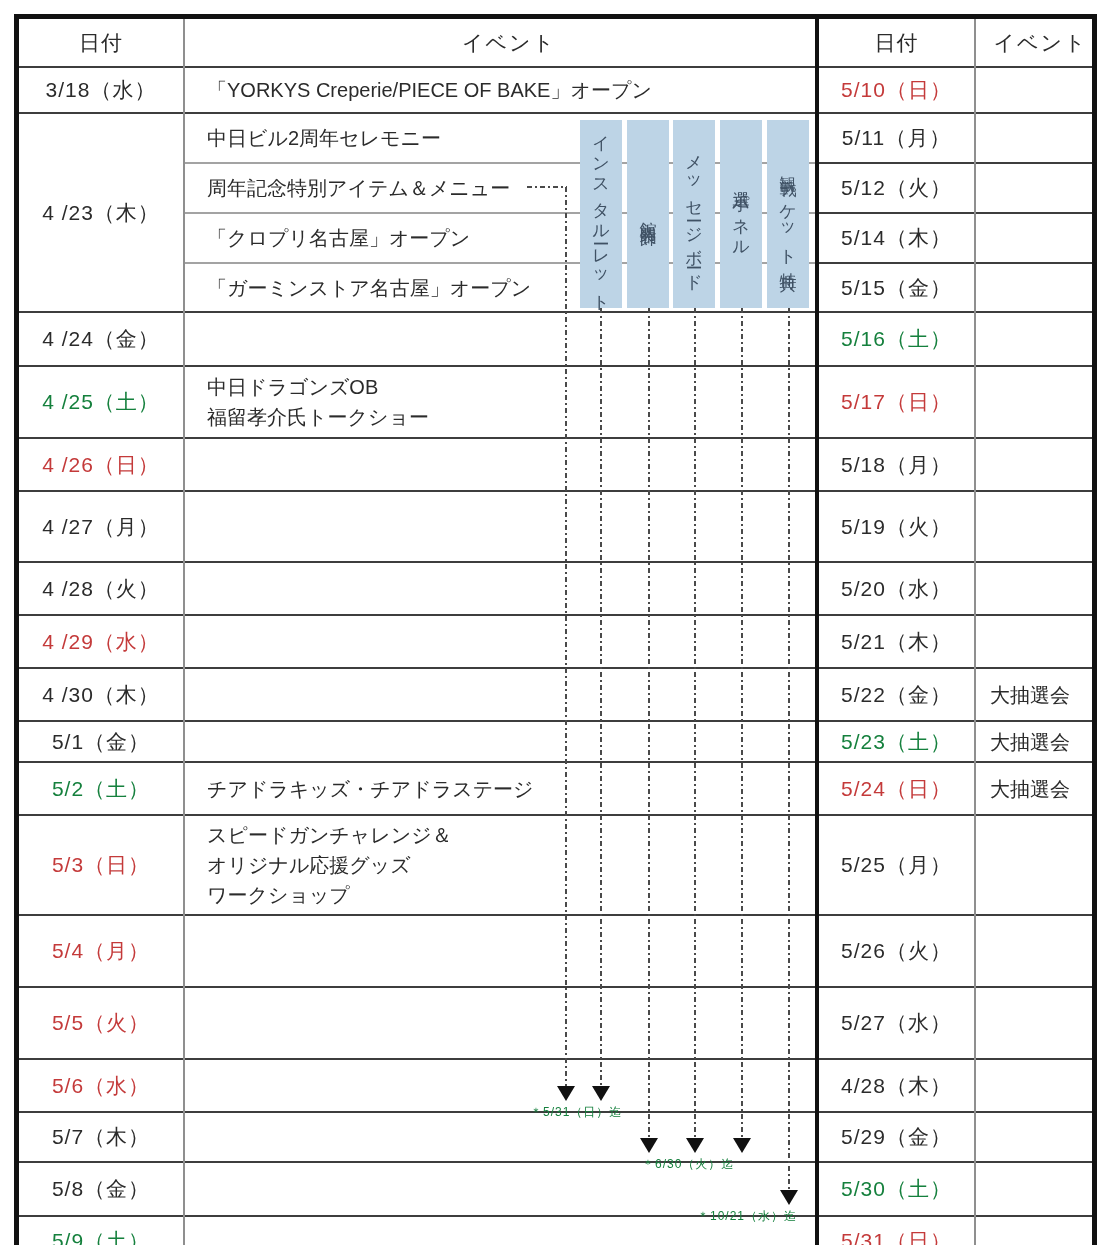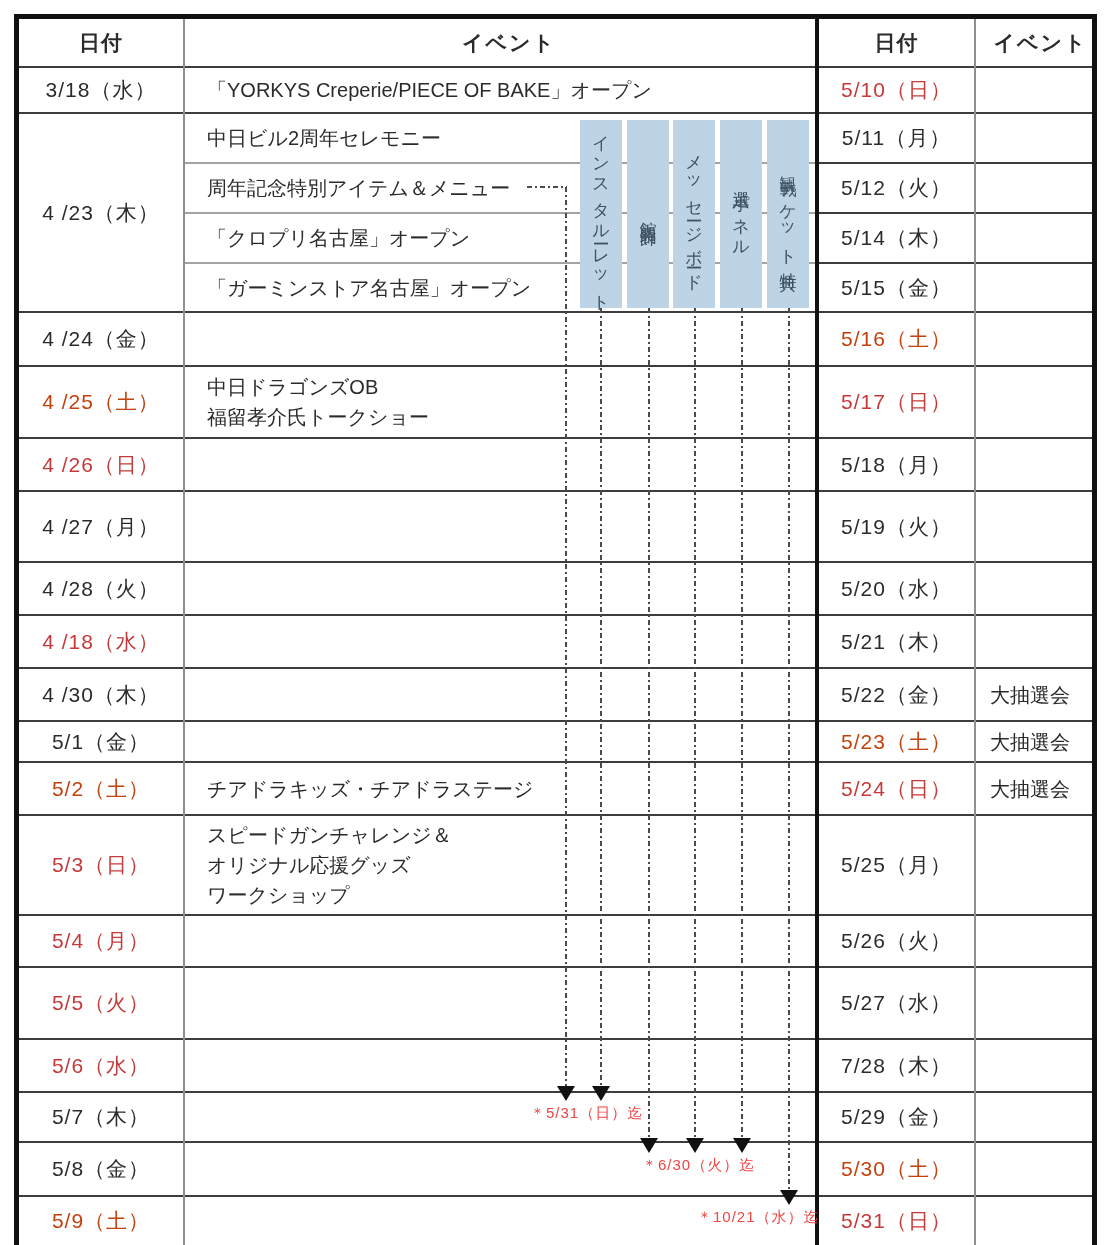--- a/index.html
+++ b/index.html
@@ -19,26 +19,26 @@
   col.c-dateR{width:158px;}
   col.c-eventR{width:117px;}
   td{
     border-top:2px solid #3d3d3d;
     vertical-align:middle;
     font-size:20px;line-height:1.5;
     white-space:pre-line;
     overflow:hidden;
   }
   tr.r-head td{border-top:none;}
-  td.head{font-weight:bold;text-align:center;font-size:21px;letter-spacing:2px;}
+  td.head{font-weight:normal;text-align:center;font-size:21px;letter-spacing:2px;}
   td.dateL,td.dateR{text-align:center;font-size:21px;letter-spacing:1px;border-right:2px solid #8f8f8f;}
   td.eventL{border-right:4px solid #111111;padding-left:22px;padding-right:4px;}
   td.eventR{padding-left:14px;}
   td.subline{border-top:2px solid #a3a3a3;}
-  .sat{color:#c2410c;}
+  .sat{color:#15803d;}
   .sun{color:#c43a3a;}
   
   .overlay{position:absolute;left:0;top:0;width:1115px;height:1245px;pointer-events:none;}
   .cbox{
     position:absolute;top:120px;height:188px;width:42px;
     background:#bdd4e6;color:#3f5164;
     writing-mode:vertical-rl;
     display:flex;align-items:center;justify-content:center;
     font-size:17px;letter-spacing:3px;line-height:1;
   }
@@ -49,21 +49,21 @@
   .hdash{
     position:absolute;height:2px;
     background:repeating-linear-gradient(to right,#4a4a4a 0 5px,transparent 5px 8px,#4a4a4a 8px 10px,transparent 10px 13px);
   }
   .arr{
     position:absolute;width:0;height:0;
     border-left:9px solid transparent;border-right:9px solid transparent;
     border-top:15px solid #111111;
   }
   .note{
-    position:absolute;font-size:15px;color:#ef4444;letter-spacing:1px;white-space:nowrap;
+    position:absolute;font-size:12px;color:#15803d;letter-spacing:1px;white-space:nowrap;
   }
 </style>
 </head>
 <body>
 
 <div class="frame">
 <table>
   <colgroup>
     <col class="c-dateL">
         <col class="c-eventL">
@@ -132,21 +132,21 @@
     <td class="dateR">5/19（火）</td>
     <td class="eventR"></td>
   </tr>
   <tr style="height:53px">
     <td class="dateL">4 /28（火）</td>
     <td class="eventL"></td>
     <td class="dateR">5/20（水）</td>
     <td class="eventR"></td>
   </tr>
   <tr style="height:53px">
-    <td class="dateL sun">4 /18（水）</td>
+    <td class="dateL sun">4 /29（水）</td>
     <td class="eventL"></td>
     <td class="dateR">5/21（木）</td>
     <td class="eventR"></td>
   </tr>
   <tr style="height:53px">
     <td class="dateL">4 /30（木）</td>
     <td class="eventL"></td>
     <td class="dateR">5/22（金）</td>
     <td class="eventR">大抽選会</td>
   </tr>
@@ -163,36 +163,36 @@
     <td class="eventR">大抽選会</td>
   </tr>
   <tr style="height:100px">
     <td class="dateL sun">5/3（日）</td>
     <td class="eventL">スピードガンチャレンジ＆
 オリジナル応援グッズ
 ワークショップ</td>
     <td class="dateR">5/25（月）</td>
     <td class="eventR"></td>
   </tr>
-  <tr style="height:52px">
+  <tr style="height:72px">
     <td class="dateL sun">5/4（月）</td>
     <td class="eventL"></td>
     <td class="dateR">5/26（火）</td>
     <td class="eventR"></td>
   </tr>
   <tr style="height:72px">
     <td class="dateL sun">5/5（火）</td>
     <td class="eventL"></td>
     <td class="dateR">5/27（水）</td>
     <td class="eventR"></td>
   </tr>
   <tr style="height:53px">
     <td class="dateL sun">5/6（水）</td>
     <td class="eventL"></td>
-    <td class="dateR">7/28（木）</td>
+    <td class="dateR">4/28（木）</td>
     <td class="eventR"></td>
   </tr>
   <tr style="height:50px">
     <td class="dateL">5/7（木）</td>
     <td class="eventL"></td>
     <td class="dateR">5/29（金）</td>
     <td class="eventR"></td>
   </tr>
   <tr style="height:54px">
     <td class="dateL">5/8（金）</td>

